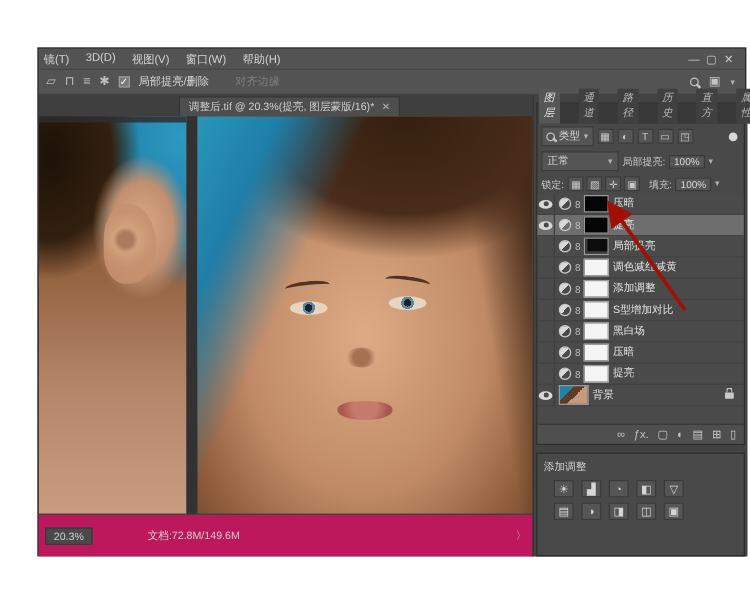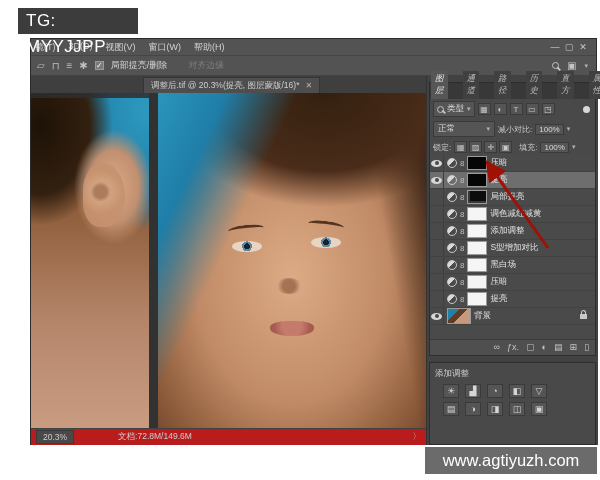--- a/index.html
+++ b/index.html
@@ -66,21 +66,21 @@
   .brow.r { left:150px; top:128px; transform:rotate(7deg); }
   .feye { position:absolute; width:30px; height:11px; border-radius:50%;
     background:radial-gradient(circle at 50% 48%, #16222c 0 3px, #5c87a0 3px 5px, #e7d4c2 5px); }
   .feye.l { left:74px; top:148px; }
   .feye.r { left:153px; top:144px; }
   .nose { position:absolute; left:118px; top:185px; width:26px; height:16px; border-radius:50%;
     background:radial-gradient(circle, rgba(122,70,43,.55) 0 40%, rgba(0,0,0,0) 75%); }
   .lips { position:absolute; left:112px; top:228px; width:44px; height:15px; border-radius:45% 45% 55% 55%;
     background:radial-gradient(circle at 50% 35%, #c57b6b 0 40%, #a95a50 75%); }
 
-  .statusbar { height:17px; background:#b91c1c; border-top:1px solid #404040; display:flex; align-items:center;
+  .statusbar { height:34px; background:#be185d; border-top:1px solid #404040; display:flex; align-items:center;
     gap:10px; padding:0 5px; font-size:8.5px; color:#cdcdcd; }
   .zoom-box { background:#494949; border:1px solid #3a3a3a; padding:1px 6px; }
   .doc-info { margin-left:34px; }
   .status-chevron { margin-left:auto; color:#bdbdbd; }
 
   
   .dock { width:172px; background:#424242; border-left:1px solid #333; padding:6px 2px 0 2px; display:flex; flex-direction:column; }
   .panel { background:#494949; border:1px solid #2d2d2d; }
   .ptabs { height:16px; background:#383838; display:flex; align-items:flex-end; gap:1px; padding-left:1px; }
   .ptab { font-size:8.5px; color:#b9b9b9; background:#404040; padding:2px 4px 2px; }
@@ -140,21 +140,20 @@
   .wk-text { font-size:27px; font-weight:bold; letter-spacing:1px; text-shadow:0 0 2px rgba(90,90,90,.6); white-space:nowrap; }
 
   .url-bar { position:absolute; left:425px; top:447px; width:172px; height:27px; background:#6b6b6b; z-index:70;
     color:#ffffff; font-size:16.5px; display:flex; align-items:center; justify-content:center; }
 </style>
 </head>
 <body>
 
 <div class="page">
 
-  <div class="tg-badge">TG: MYYJJPP</div>
 
   <div class="ps-window">
 
     <div class="menubar">
       <span style="display:flex;gap:13px;">
           <span class="menu-item">镜(T)</span>
           <span class="menu-item">3D(D)</span>
           <span class="menu-item">视图(V)</span>
           <span class="menu-item">窗口(W)</span>
           <span class="menu-item">帮助(H)</span>
@@ -246,21 +245,21 @@
                 <span class="sm-icon">◳</span>
               </span>
             <span class="filter-dot"></span>
           </div>
 
           <div class="blend-row">
             <span class="blend-box">
               <span>正常</span>
               <span class="tiny-caret" style="margin-left:auto">▾</span>
             </span>
-            <span class="small-label">减小对比:</span>
+            <span class="small-label">局部提亮:</span>
             <span class="val-box">100%</span>
             <span class="tiny-caret">▾</span>
           </div>
 
           <div class="lock-row">
             <span class="small-label">锁定:</span>
             <span style="display:flex;gap:2px;">
                 <span class="sm-icon">▦</span>
                 <span class="sm-icon">▨</span>
                 <span class="sm-icon">✛</span>
@@ -388,17 +387,14 @@
   <svg class="arrow-overlay" width="600" height="480">
     <defs>
       <marker id="ah" markerWidth="7" markerHeight="7" refX="5" refY="3.5" orient="auto">
         <polygon points="0 0, 7 3.5, 0 7" fill="#a01005"></polygon>
       </marker>
     </defs>
     <line x1="548" y1="248" x2="489" y2="165" stroke="#a01005" stroke-width="3" marker-end="url(#ah)"></line>
   </svg>
 
 
-  <div class="url-bar">
-    <span>www.agtiyuzh.com</span>
-  </div>
 
 </div>
 
 </body></html>

